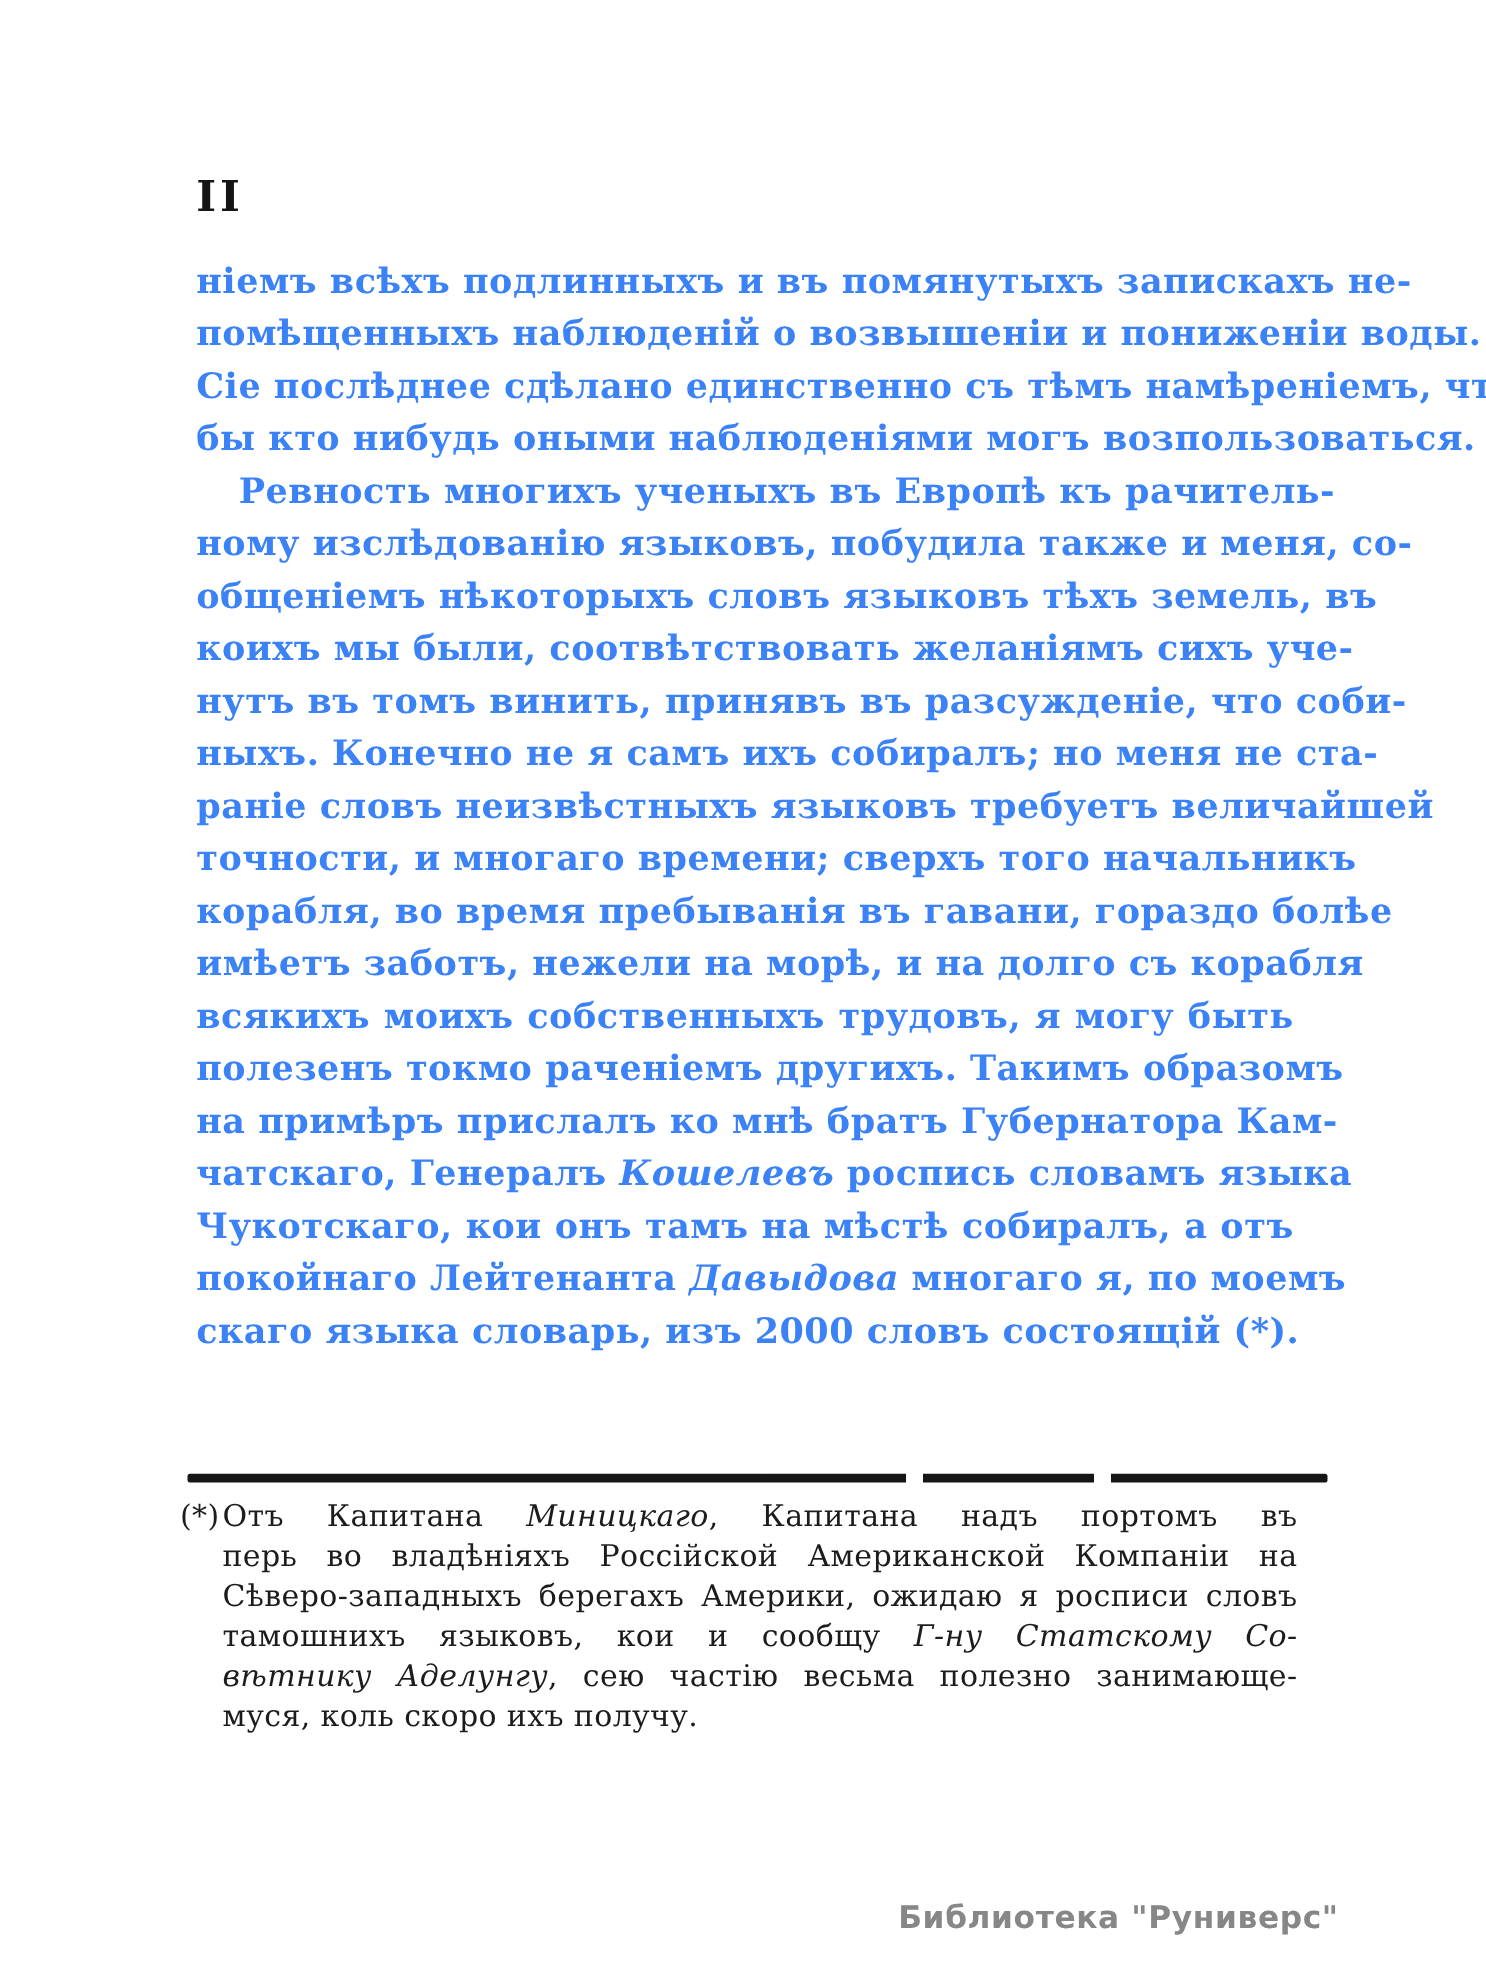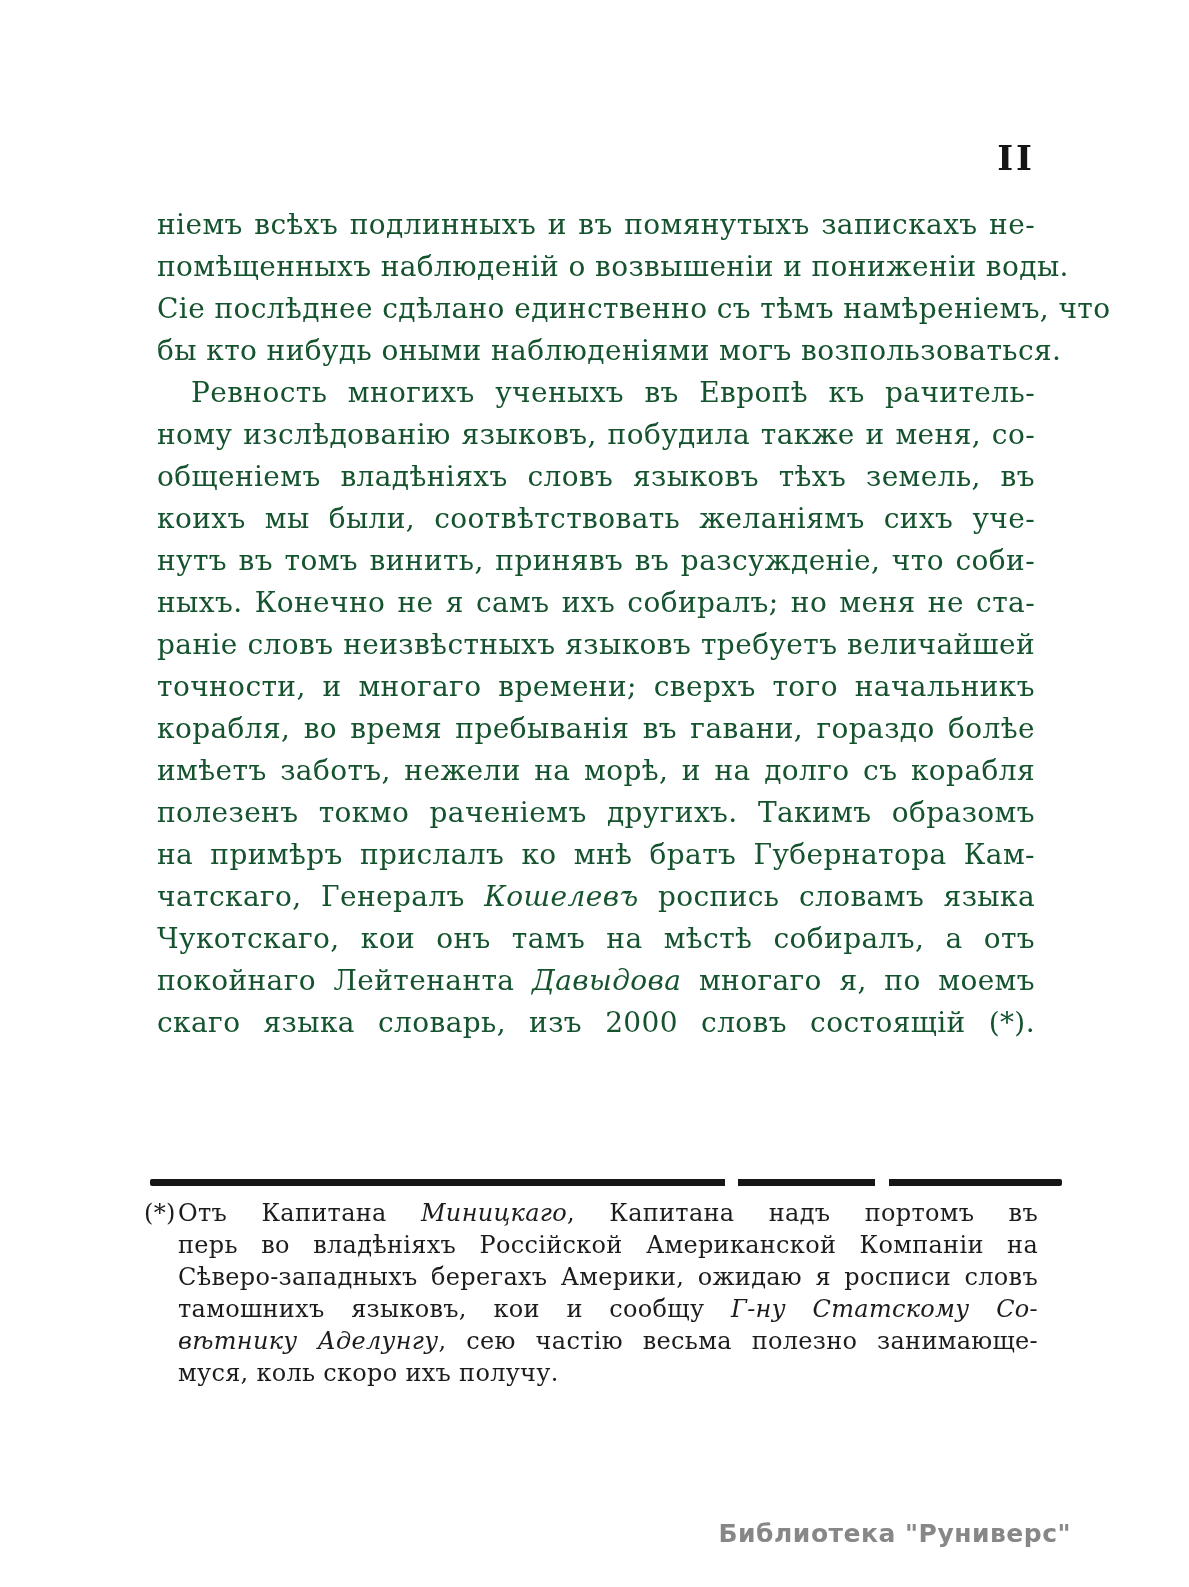--- a/index.html
+++ b/index.html
@@ -11,32 +11,33 @@
   }
   .page {
     position: relative;
     width: 1189px; height: 1587px;
     background: #ffffff;
     color: #1c1c1c;
   }
   .page-number {
     position: absolute;
     left: 157px; top: 138px; width: 878px;
-    text-align: right;
+    text-align: left;
     font-size: 34px;
     font-weight: bold;
     letter-spacing: 3px;
     color: #151515;
   }
   .main-text {
     position: absolute;
     left: 157px; top: 204px; width: 878px;
     font-size: 28px;
     letter-spacing: 0.4px;
-    color: #14532d;
+    color: #3b82f6;
+    font-weight: bold;
   }
   .main-text .line {
     height: 42px;
     line-height: 42px;
     text-align: justify;
     text-align-last: justify;
     text-justify: inter-word;
     white-space: nowrap;
   }
   .line.indent { padding-left: 34px; }
@@ -94,28 +95,29 @@
 
   <div class="page-number">II</div>
 
   <div class="main-text" id="main-text">
       <div class="line"><span>ніемъ всѣхъ подлинныхъ и въ помянутыхъ запискахъ не-</span></div>
       <div class="line"><span>помѣщенныхъ наблюденій о возвышеніи и пониженіи воды.</span></div>
       <div class="line"><span>Сіе послѣднее сдѣлано единственно съ тѣмъ намѣреніемъ, что</span></div>
       <div class="line"><span>бы кто нибудь оными наблюденіями могъ возпользоваться.</span></div>
       <div class="line indent"><span>Ревность многихъ ученыхъ въ Европѣ къ рачитель-</span></div>
       <div class="line"><span>ному изслѣдованію языковъ, побудила также и меня, со-</span></div>
-      <div class="line"><span>общеніемъ владѣніяхъ словъ языковъ тѣхъ земель, въ</span></div>
+      <div class="line"><span>общеніемъ нѣкоторыхъ словъ языковъ тѣхъ земель, въ</span></div>
       <div class="line"><span>коихъ мы были, соотвѣтствовать желаніямъ сихъ уче-</span></div>
       <div class="line"><span>нутъ въ томъ винить, принявъ въ разсужденіе, что соби-</span></div>
       <div class="line"><span>ныхъ. Конечно не я самъ ихъ собиралъ; но меня не ста-</span></div>
       <div class="line"><span>раніе словъ неизвѣстныхъ языковъ требуетъ величайшей</span></div>
       <div class="line"><span>точности, и многаго времени; сверхъ того начальникъ</span></div>
       <div class="line"><span>корабля, во время пребыванія въ гавани, гораздо болѣе</span></div>
       <div class="line"><span>имѣетъ заботъ, нежели на морѣ, и на долго съ корабля</span></div>
+      <div class="line"><span>всякихъ моихъ собственныхъ трудовъ, я могу быть</span></div>
       <div class="line"><span>полезенъ токмо раченіемъ другихъ. Такимъ образомъ</span></div>
       <div class="line"><span>на примѣръ прислалъ ко мнѣ братъ Губернатора Кам-</span></div>
       <div class="line"><span>чатскаго, Генералъ </span><span class="italic">Кошелевъ</span><span> роспись словамъ языка</span></div>
       <div class="line"><span>Чукотскаго, кои онъ тамъ на мѣстѣ собиралъ, а отъ</span></div>
       <div class="line"><span>покойнаго Лейтенанта </span><span class="italic">Давыдова</span><span> многаго я, по моемъ</span></div>
       <div class="line"><span>скаго языка словарь, изъ 2000 словъ состоящій (*).</span></div>
     </div>
 
   <div class="divider"></div>
 

